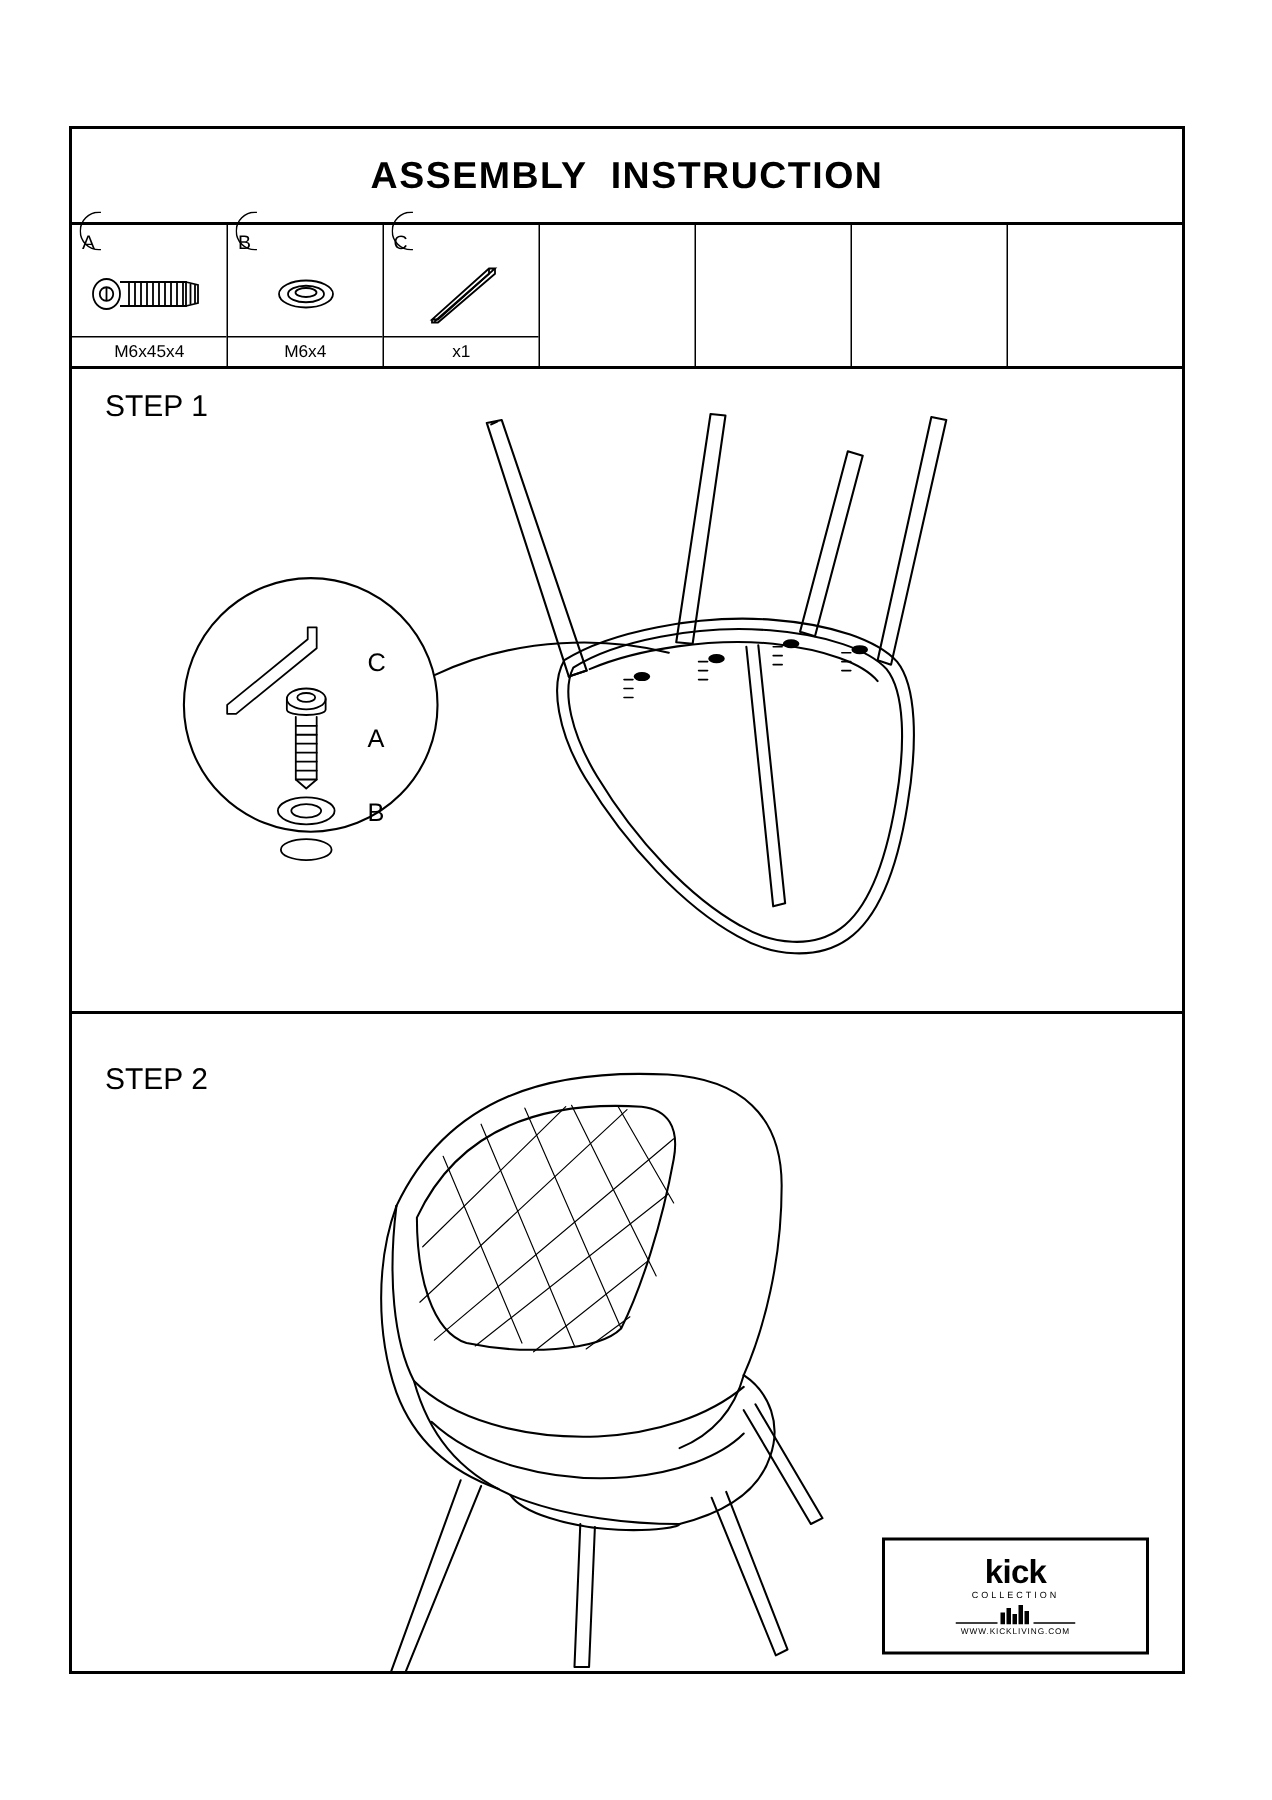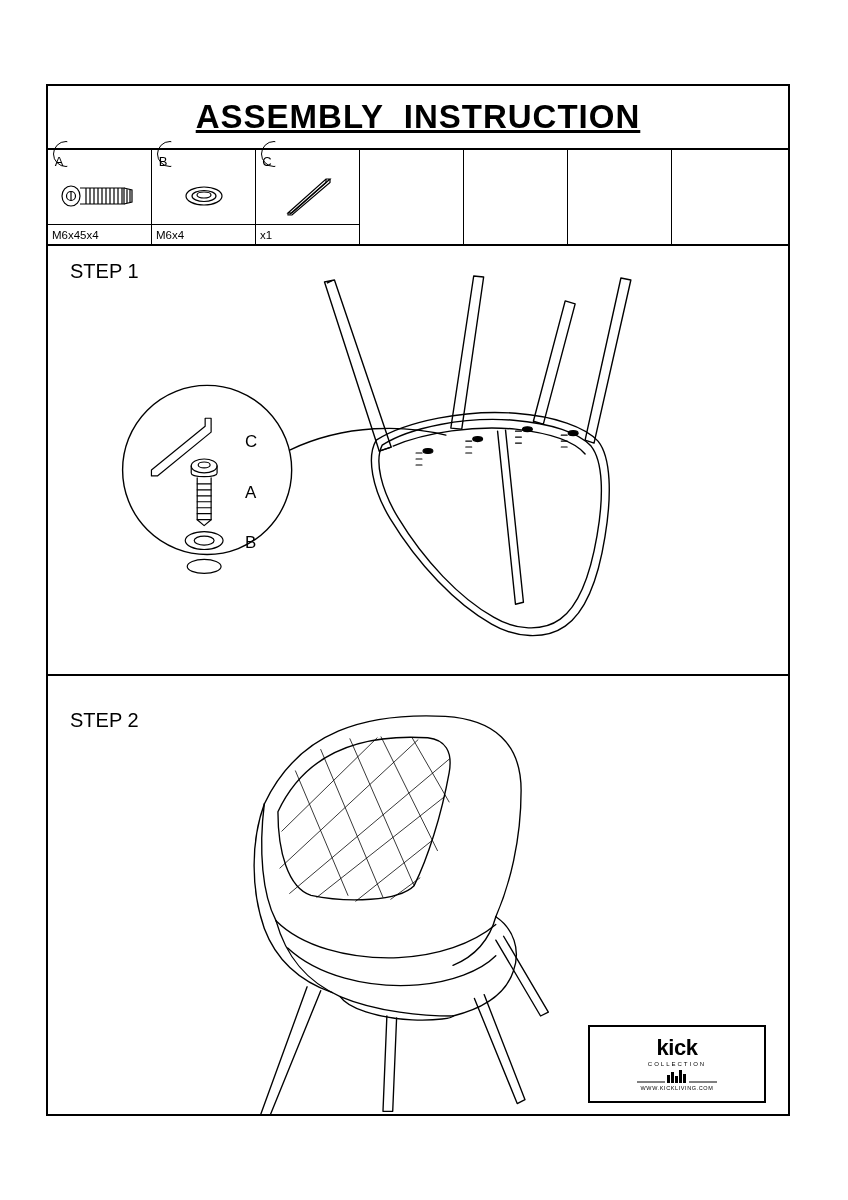--- a/index.html
+++ b/index.html
@@ -33,25 +33,24 @@
     top: 0;
     width: 100%;
     height: 64px;
     border-bottom: 2px solid #000;
     box-sizing: border-box;
     display: flex;
     align-items: center;
     justify-content: center;
   }
   .title-text {
-    font-size: 33px;
+    font-size: 25px;
     font-weight: bold;
     letter-spacing: 1px;
     white-space: pre;
-    text-decoration: underline;
   }
 
   
   .parts-row {
     position: absolute;
     left: 0;
     top: 64px;
     width: 100%;
     height: 96px;
     border-bottom: 2px solid #000;
@@ -104,21 +103,21 @@
   .part-footer {
     position: absolute;
     left: 0;
     bottom: 0;
     width: 100%;
     height: 20px;
     border-top: 1.5px solid #000;
     box-sizing: border-box;
     display: flex;
     align-items: center;
-    justify-content: flex-start;
+    justify-content: center;
     padding: 0 4px;
     font-size: 11.5px;
   }
   .part-footer .code { }
   .part-footer .qty { }
 
   
   .step {
     position: absolute;
     left: 0;

